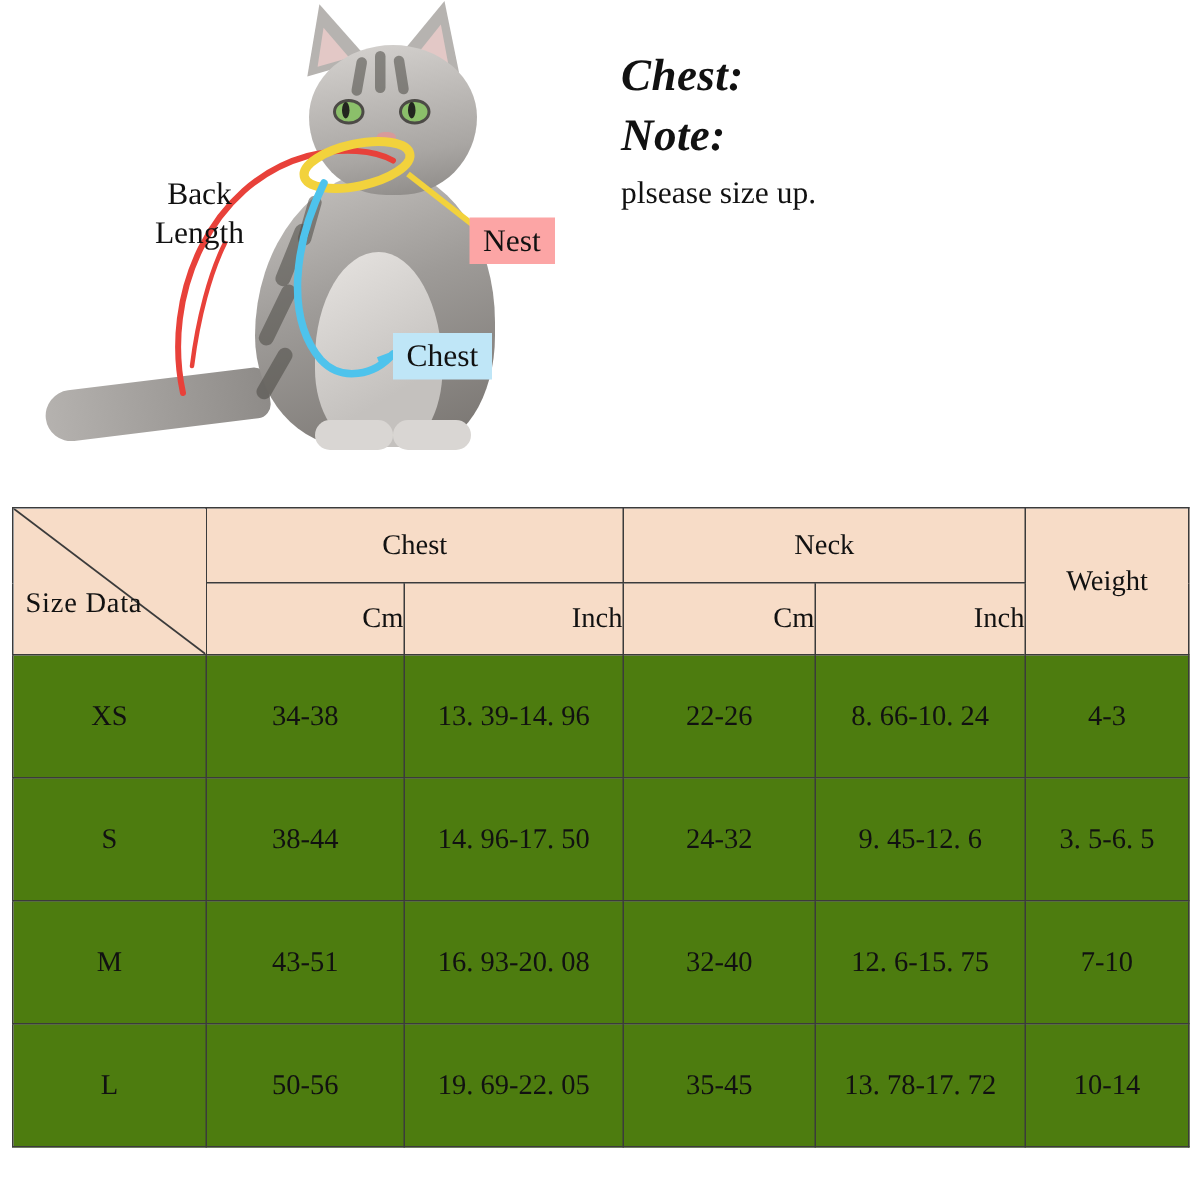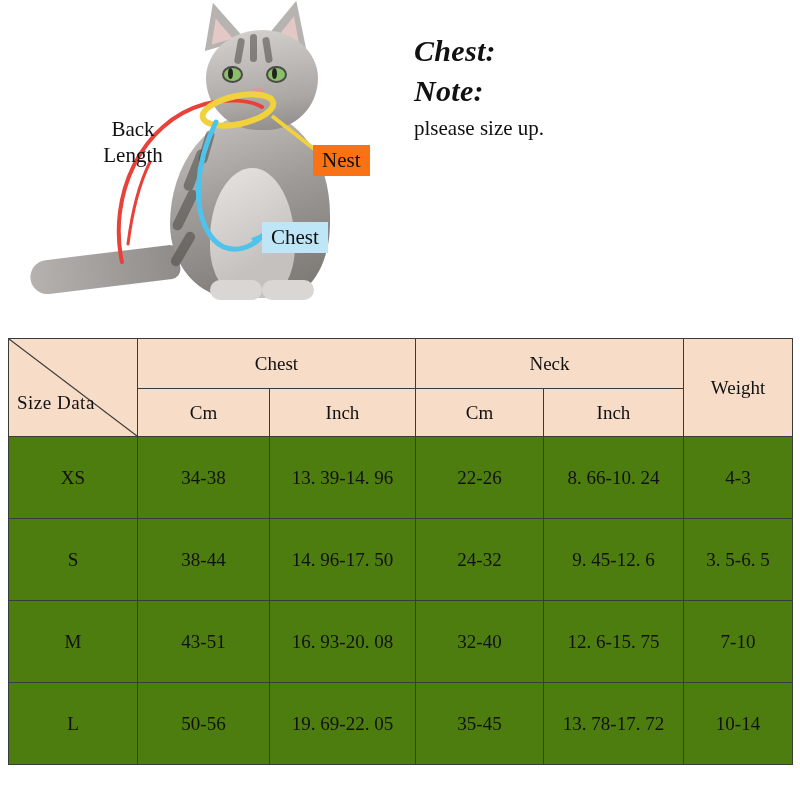--- a/index.html
+++ b/index.html
@@ -164,21 +164,21 @@
   .label-back { left: 78px; top: 104px; width: 110px; }
 
   .tag {
     position: absolute;
     font-family: "Liberation Serif", serif;
     font-size: 21px;
     padding: 3px 9px;
     color: #111;
     white-space: nowrap;
   }
-  .tag-nest { left: 313px; top: 133px; background: #f97316; }
+  .tag-nest { left: 313px; top: 133px; background: #fca5a5; }
   .tag-chest { left: 262px; top: 210px; background: #bfe6f7; }
 
   
   .text-block {
     position: absolute;
     left: 414px;
     top: 18px;
     width: 380px;
   }
   .heading {
@@ -217,20 +217,21 @@
     font-size: 19px;
     color: #111;
     padding: 0;
   }
   .hdr-cell {
     background: #f7dcc7;
     height: 49px;
   }
   .hdr-cell.sub {
     height: 47px;
+    text-align: right;
   }
   .corner {
     background: #f7dcc7;
     position: relative;
     height: 96px;
     vertical-align: bottom;
   }
   .corner .diag {
     position: absolute;
     left: 0; top: 0;

